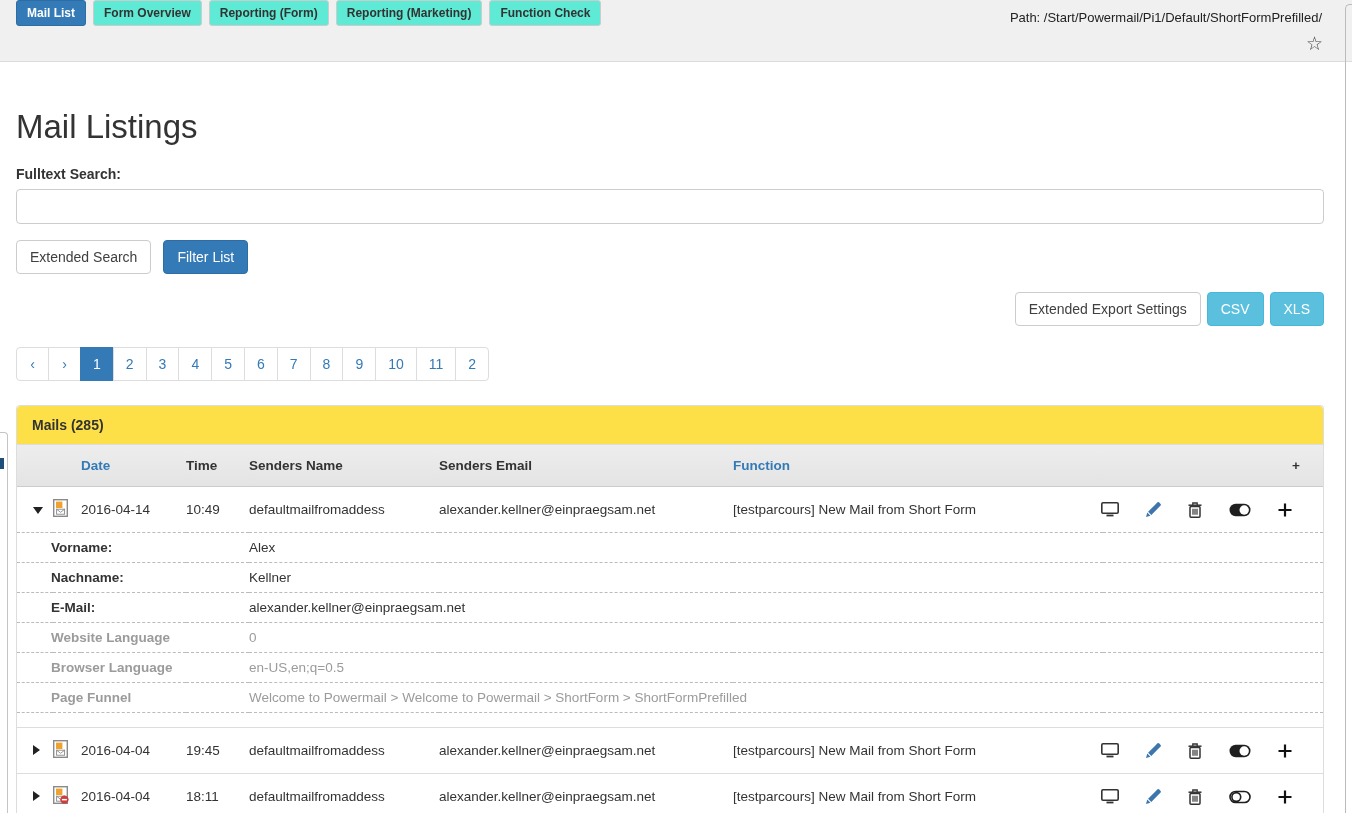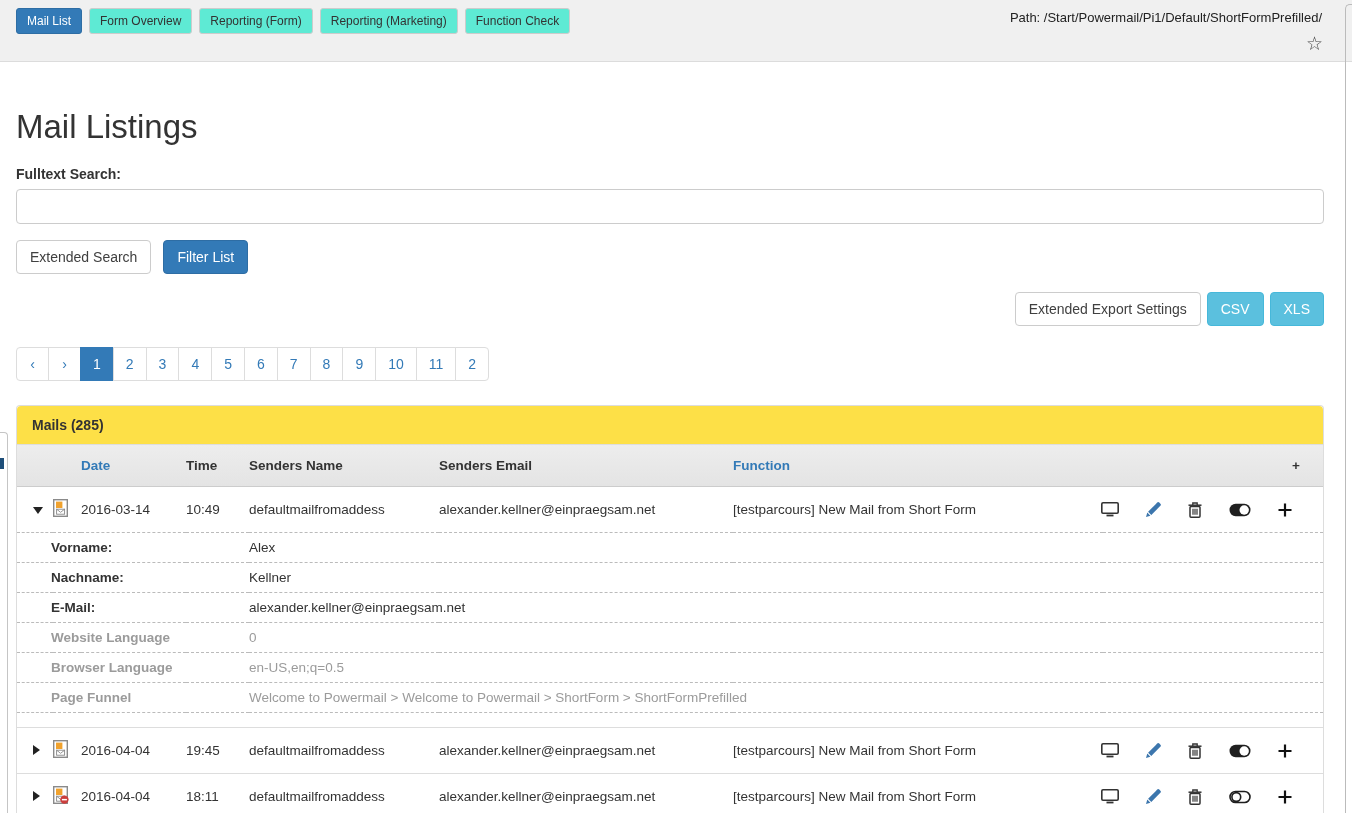--- a/index.html
+++ b/index.html
@@ -1,21 +1,21 @@
 <!DOCTYPE html>
 <html><head>
 <meta charset="utf-8">
 <style>
   * { box-sizing: border-box; margin: 0; padding: 0; }
   html,body { width:1352px; height:813px; overflow:hidden; background:#fff;
     font-family:"Liberation Sans","DejaVu Sans",sans-serif; color:#333; }
 
   
   .topbar { position:relative; height:62px; background:#f0f0f0; border-bottom:1px solid #dcdcdc; }
-  .tabs { position:absolute; left:16px; top:8px; display:flex; gap:7px; }
+  .tabs { position:absolute; left:16px; top:0; display:flex; gap:7px;font-weight:bold; }
   .tab { font-size:12px; line-height:1; padding:6px 10px; background:#5eead4; border:1px solid #ccc;
          border-radius:3px; color:#333; cursor:pointer; white-space:nowrap; }
   .tab.active { background:#337ab7; border-color:#2e6da4; color:#fff; }
   .pathline { position:absolute; right:30px; top:10px; font-size:13px; color:#222; }
   .star { position:absolute; right:29px; top:34px; font-size:19px; color:#444; line-height:1; cursor:pointer; }
 
   
   .content { padding:0 28px 0 16px; }
   h1.page-title { margin-top:46px; font-size:33px; font-weight:400; color:#333; }
   .search-label { margin-top:20px; font-size:14px; font-weight:700; }
@@ -154,21 +154,21 @@
           <td>
             <span class="rec-icon">
               <svg width="15" height="18" viewBox="0 0 15 18">
                 <rect x="0.7" y="0.7" width="13.6" height="16.6" fill="#fff" stroke="#8a8a8a" stroke-width="1.4"></rect>
                 <rect x="3" y="2.6" width="6.4" height="6.4" fill="#f0a22e"></rect>
                 <rect x="3.6" y="10.2" width="8" height="5" fill="#fff" stroke="#888" stroke-width="0.9"></rect>
                 <path d="M3.6 10.2 l4 3.1 4-3.1" stroke="#888" stroke-width="0.9" fill="none"></path>
               </svg>
             </span>
           </td>
-          <td>2016-03-14</td>
+          <td>2016-04-14</td>
           <td>10:49</td>
           <td>defaultmailfromaddess</td>
           <td>alexander.kellner@einpraegsam.net</td>
           <td>[testparcours] New Mail from Short Form</td>
           <td>
             <span class="actions">
               <span class="aicon">
                 <svg width="18" height="15" viewBox="0 0 18 15">
                     <rect x="0.8" y="0.8" width="16.4" height="10.4" rx="1.2" fill="none" stroke="#333" stroke-width="1.6"></rect>
                     <rect x="5.5" y="12.6" width="7" height="1.8" fill="#333"></rect>

